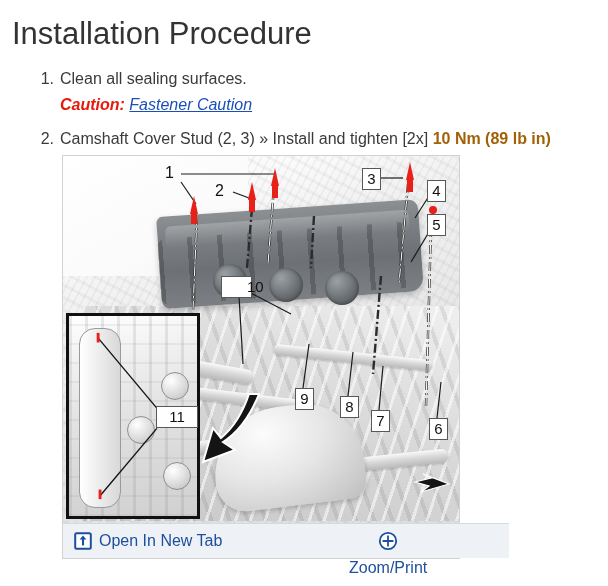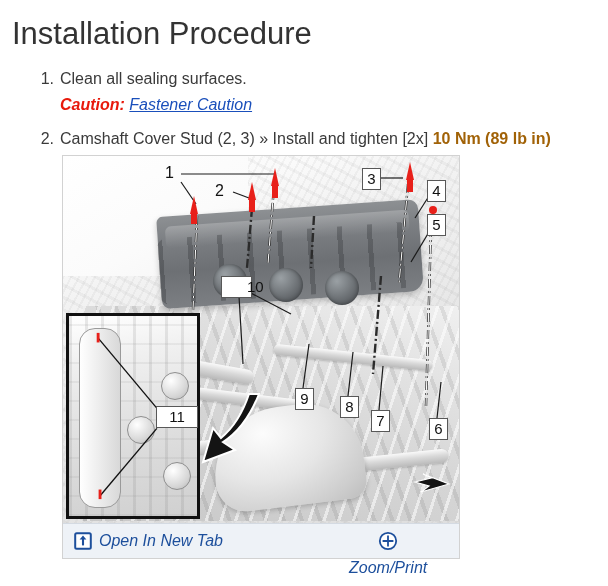--- a/index.html
+++ b/index.html
@@ -255,26 +255,25 @@
     border-radius: 50%;
     background: radial-gradient(circle at 35% 30%, #ffffff, #d5d5d5 65%, #b2b2b2);
     border: 1px solid #8f8f8f;
   }
 
   
   .fig-toolbar {
     position: absolute;
     left: 0;
     bottom: 0;
-    width: 396px;
+    width: 446px;
     height: 35px;
     background: #eef2f7;
     border-top: 1px solid #d4dae2;
     box-sizing: border-box;
-    font-style: italic;
   }
   .tool-link {
     position: absolute;
     top: 7px;
     display: flex;
     align-items: center;
     gap: 7px;
     color: #1d4f9c;
     font-size: 16px;
     line-height: 20px;

